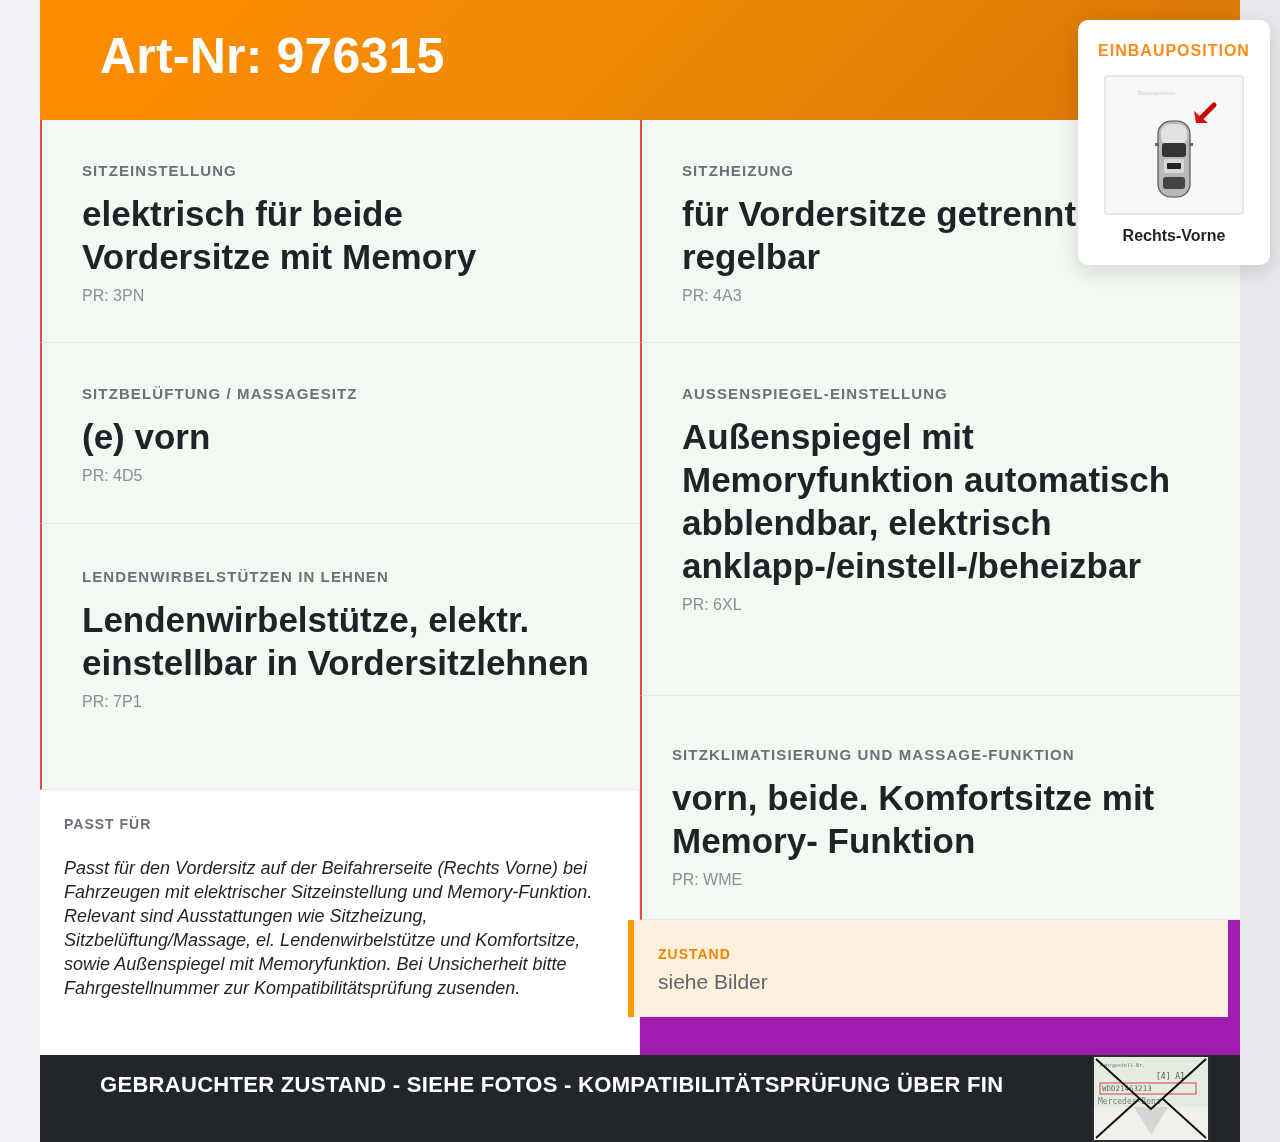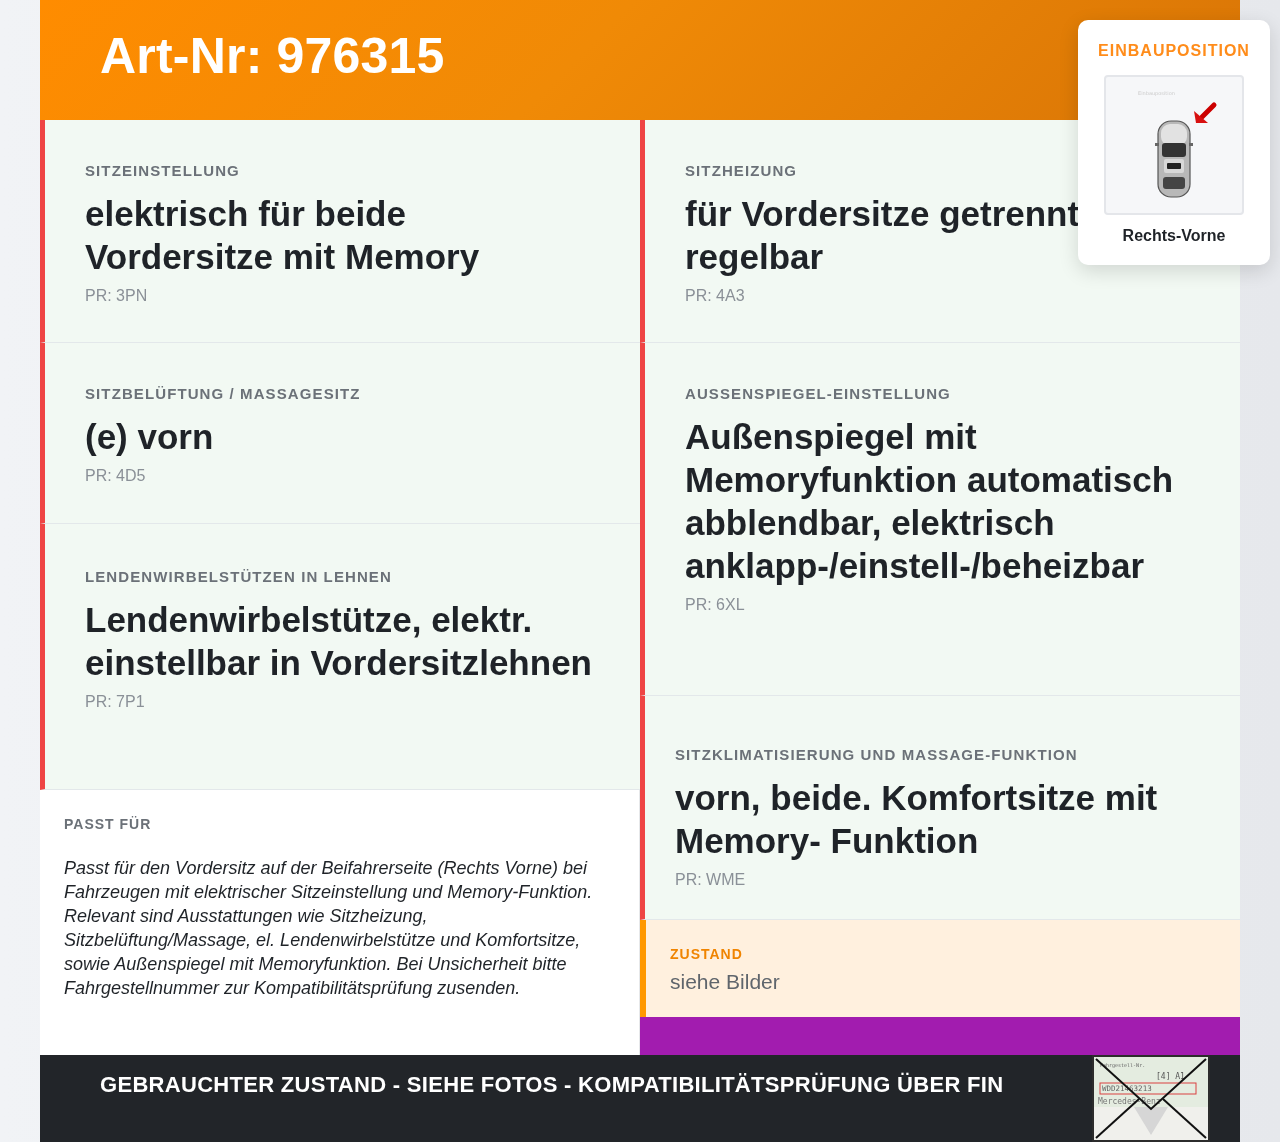--- a/index.html
+++ b/index.html
@@ -23,21 +23,21 @@
       position: absolute; left: 60px; top: 28px;
       font-size: 50px; font-weight: 700; color: #ffffff; letter-spacing: 0.2px;
       line-height: 56px;
     }
     .col { position: absolute; top: 120px; width: 600px; }
     .col-left { left: 0; }
     .col-right { left: 600px; }
     .card {
       position: relative;
       background: #f2f9f3;
-      border-left: 5px solid #ef4444;
+      border-left: 2px solid #ef4444;
       border-bottom: 1px solid #e3e8ea;
       padding: 0 40px 0 40px;
     }
     .card .label {
       font-size: 15px; font-weight: 700; color: #6b7178;
       letter-spacing: 1.1px; text-transform: uppercase;
       line-height: 18px;
     }
     .card .value {
       font-size: 35px; font-weight: 700; color: #1f2328;
@@ -59,21 +59,21 @@
       padding: 26px 24px 0 24px;
     }
     .passt .label {
       font-size: 14px; font-weight: 700; color: #6b7178; letter-spacing: 1px;
       text-transform: uppercase; line-height: 16px;
     }
     .passt .text {
       margin-top: 24px; font-size: 18px; line-height: 24px; color: #1f2328; font-style: italic;
     }
     .zustand {
-      position: absolute; left: 600px; top: 920px; width: 600px; height: 97px;
+      position: absolute; left: 588px; top: 920px; width: 600px; height: 97px;
       background: #fff0de; border-left: 6px solid #ff9800;
       padding: 26px 24px 0 24px;
     }
     .zustand .label {
       font-size: 14px; font-weight: 700; color: #f08400; letter-spacing: 1px;
       text-transform: uppercase; line-height: 16px;
     }
     .zustand .text {
       margin-top: 8px; font-size: 21px; color: #5f656c; line-height: 24px;
     }

